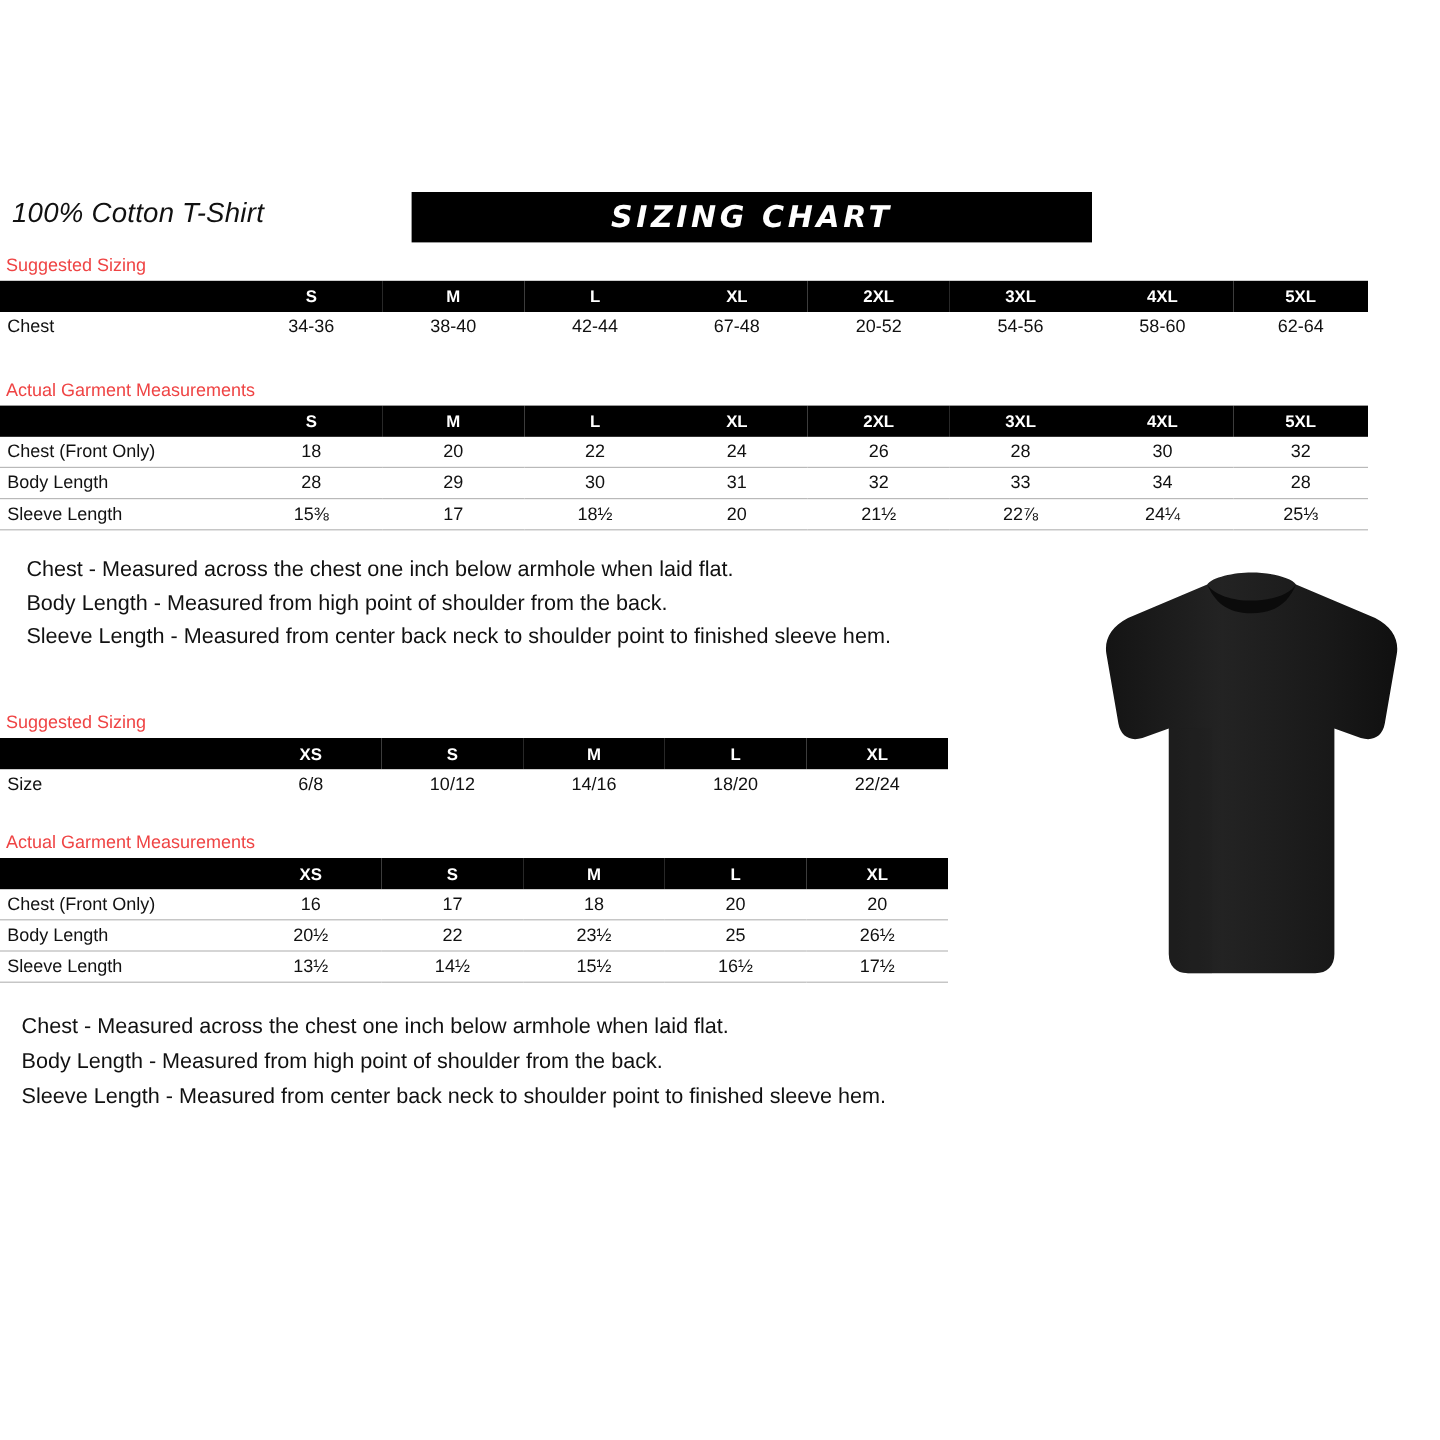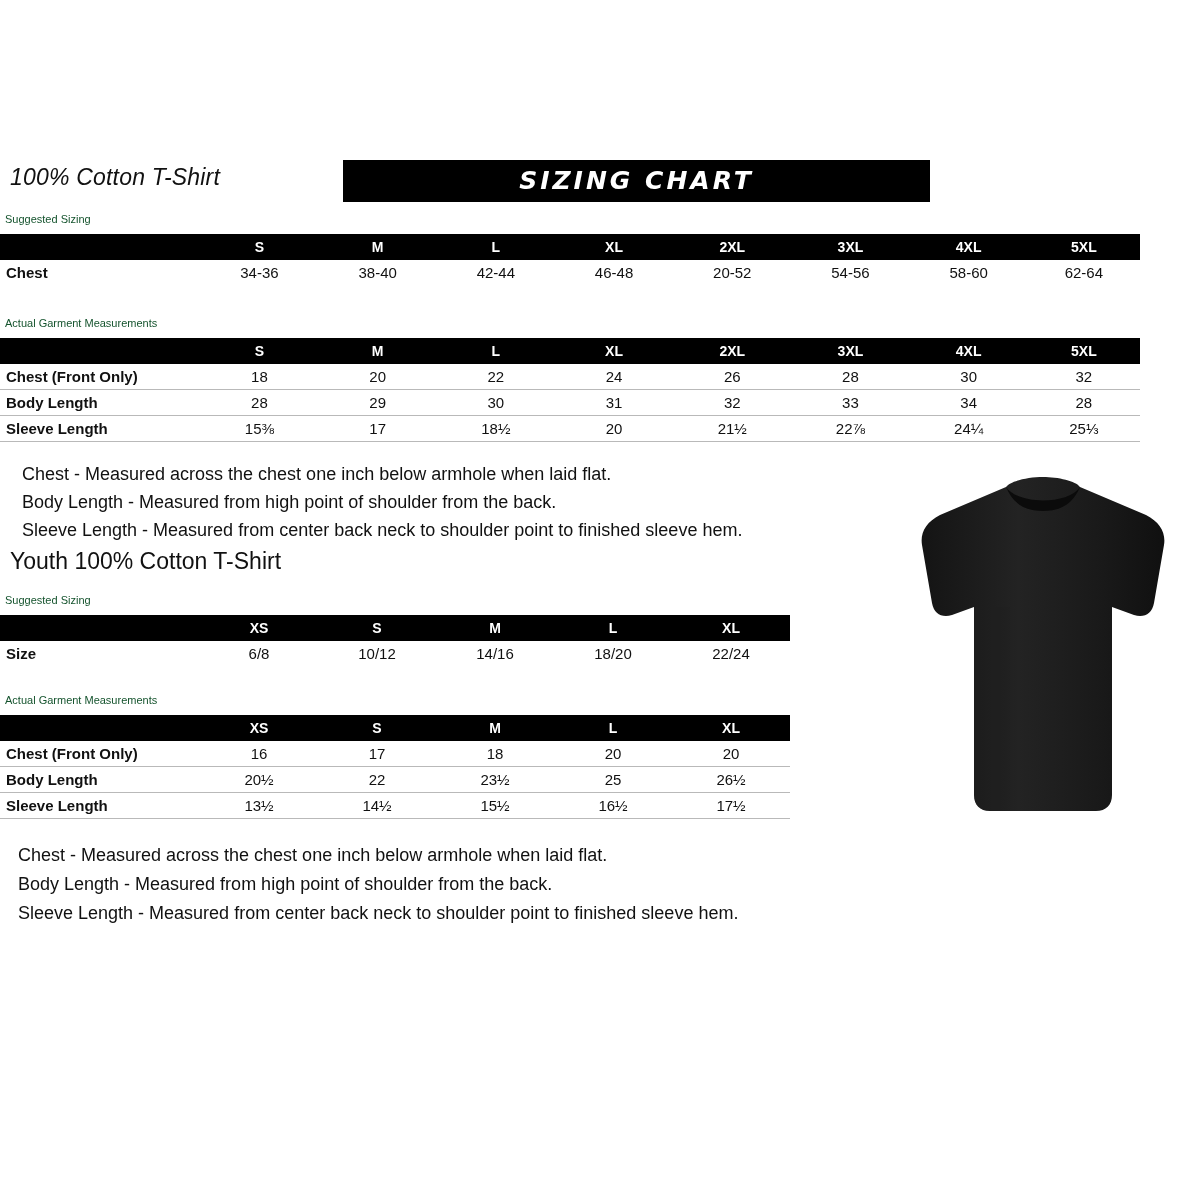--- a/index.html
+++ b/index.html
@@ -41,42 +41,41 @@
     color: #111;
     white-space: nowrap;
   }
   .sizing-chart-banner {
     position: absolute;
     left: 333px;
     top: 0px;
     width: 567px;
     height: 42px;
     background: #000000;
-    padding-left: 20px;
   }
   .sizing-chart-banner .label {
     position: absolute;
     left: 0;
     top: 0;
     width: 100%;
     height: 42px;
     line-height: 42px;
     text-align: center;
     color: #ffffff;
     font-size: 25px;
     font-weight: 700;
     letter-spacing: 3px;
     font-family: "DejaVu Sans", sans-serif;
   }
 
   
   .caption {
     position: absolute;
-    font-size: 11px;
-    color: #14532d;
+    font-size: 15px;
+    color: #ef4444;
     white-space: nowrap;
     text-align: center;
   }
 
   
   table.sz {
     position: absolute;
     border-collapse: collapse;
     table-layout: fixed;
     font-size: 15px;
@@ -97,21 +96,21 @@
     font-size: 14px;
   }
   table.sz thead th.rowlabel {
     background: #000000;
     text-align: left;
     padding-left: 6px;
   }
   table.sz td.rowlabel {
     text-align: left;
     padding-left: 6px;
-    font-weight: 700;
+    font-weight: 400;
     font-size: 15px;
   }
   table.sz tbody td {
     height: 25px;
   }
   table.sz.lined tbody tr {
     border-bottom: 1px solid #b9b9b9;
   }
   table.sz.lined tbody tr:last-child {
     border-bottom: 1px solid #b9b9b9;
@@ -182,21 +181,21 @@
         <th>4XL</th>
         <th>5XL</th>
       </tr>
     </thead>
     <tbody>
       <tr>
         <td class="rowlabel">Chest</td>
         <td>34-36</td>
         <td>38-40</td>
         <td>42-44</td>
-        <td>46-48</td>
+        <td>67-48</td>
         <td>20-52</td>
         <td>54-56</td>
         <td>58-60</td>
         <td>62-64</td>
       </tr>
     </tbody>
   </table>
 
   <div class="caption" style="left:5px; top:317px;">Actual Garment Measurements</div>
 
@@ -259,21 +258,20 @@
         <td>24¼</td>
         <td>25⅓</td>
       </tr>
     </tbody>
   </table>
 
   <div class="note" style="left:22px; top:464px;">Chest - Measured across the chest one inch below armhole when laid flat.</div>
   <div class="note" style="left:22px; top:492px;">Body Length - Measured from high point of shoulder from the back.</div>
   <div class="note" style="left:22px; top:520px;">Sleeve Length - Measured from center back neck to shoulder point to finished sleeve hem.</div>
 
-  <div class="youth-title">Youth 100% Cotton T-Shirt</div>
 
   <div class="caption" style="left:5px; top:594px;">Suggested Sizing</div>
 
   <table class="sz" id="youth-suggested" style="left:0px; top:615px; width:790px;">
     <colgroup>
       <col style="width:200px">
         <col style="width:118px">
         <col style="width:118px">
         <col style="width:118px">
       <col style="width:118px">

